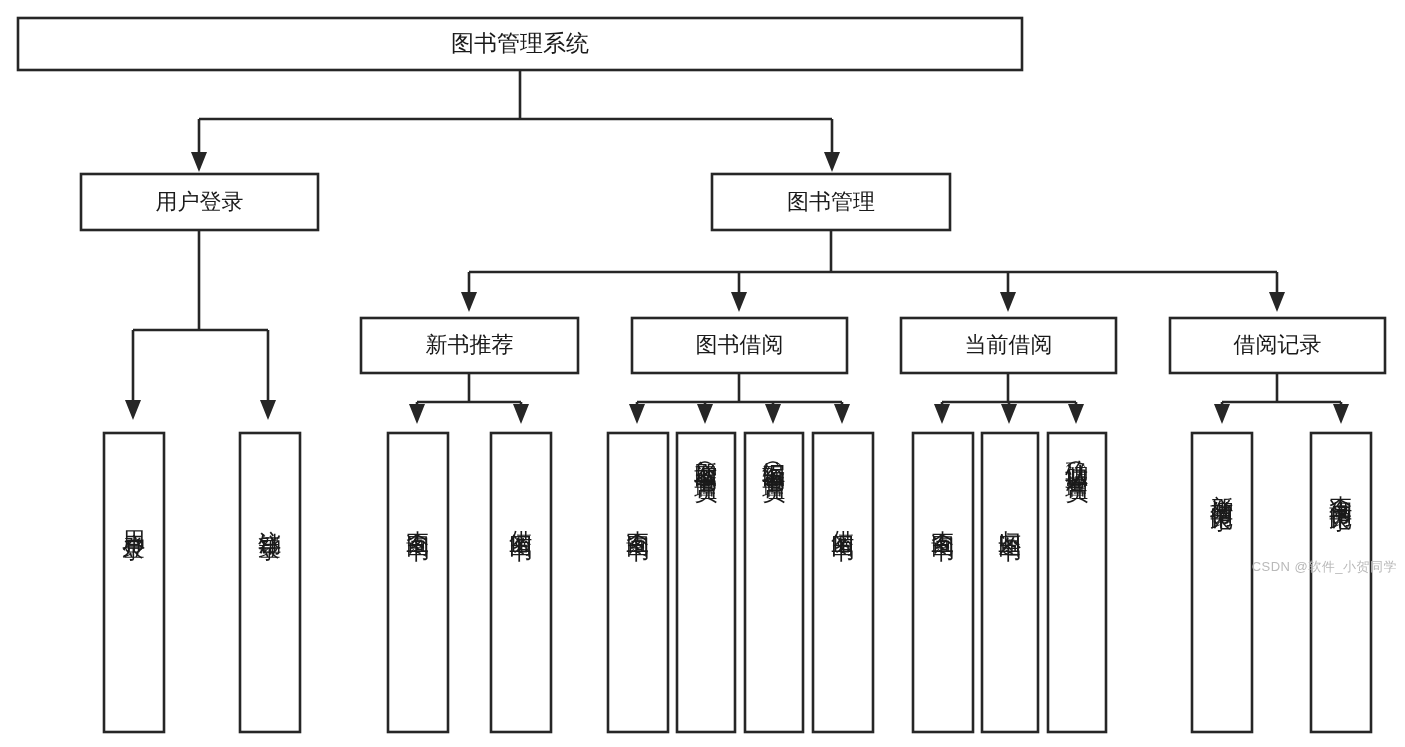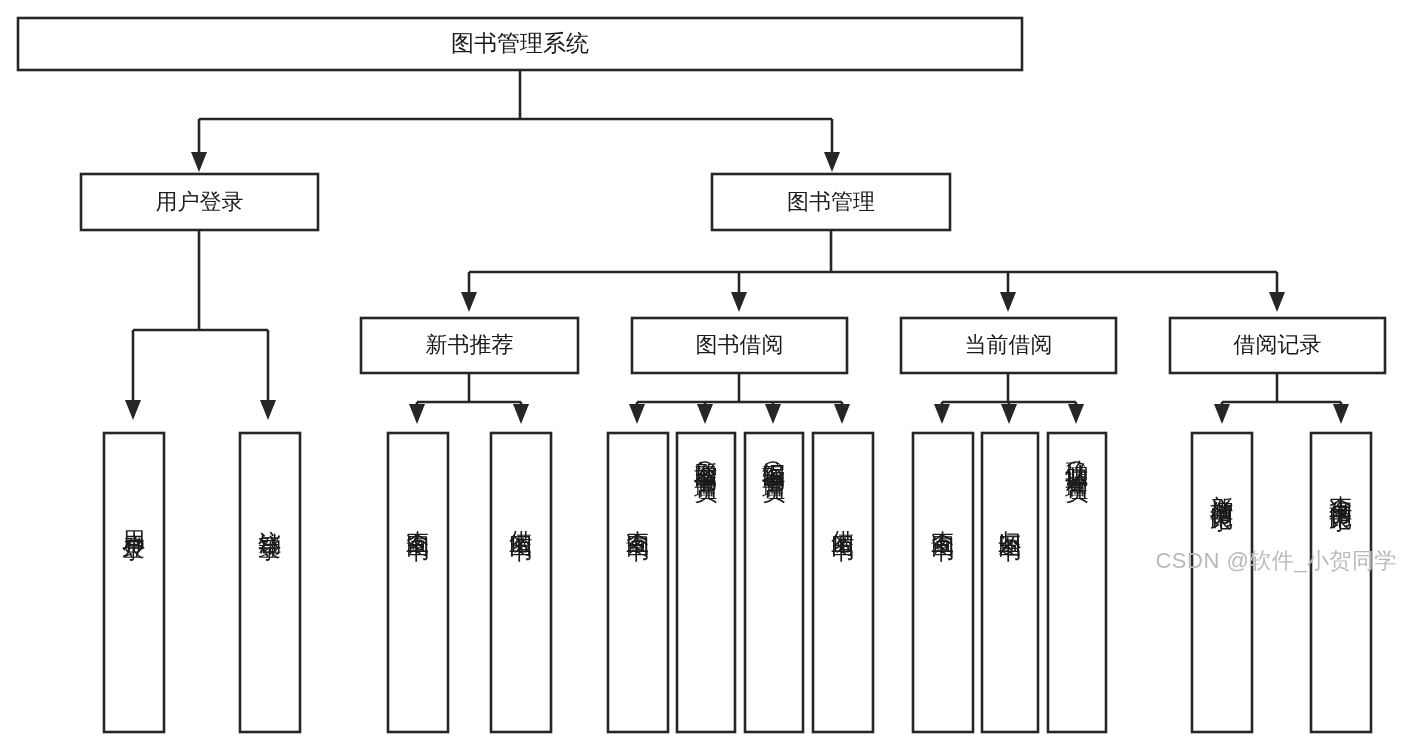--- a/index.html
+++ b/index.html
@@ -68,21 +68,21 @@
     line-height: 1.06;
     letter-spacing: 3px;
     color: #1a1a1a;
     white-space: nowrap;
   }
   .watermark {
     position: absolute;
     right: 8px;
     bottom: 6px;
     font-family: "Liberation Sans", "DejaVu Sans", sans-serif;
-    font-size: 22px;
+    font-size: 13px;
     color: #b9b9b9;
     letter-spacing: 0.5px;
     user-select: none;
     margin-left: 16px;
   }
 </style>
 </head>
 <body>
 
 <div id="diagram-root">

